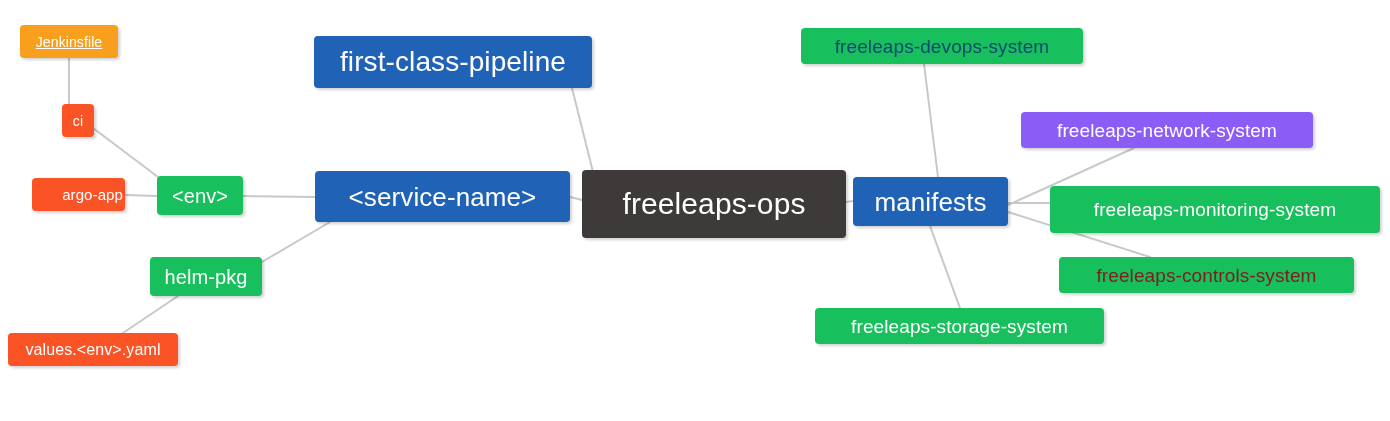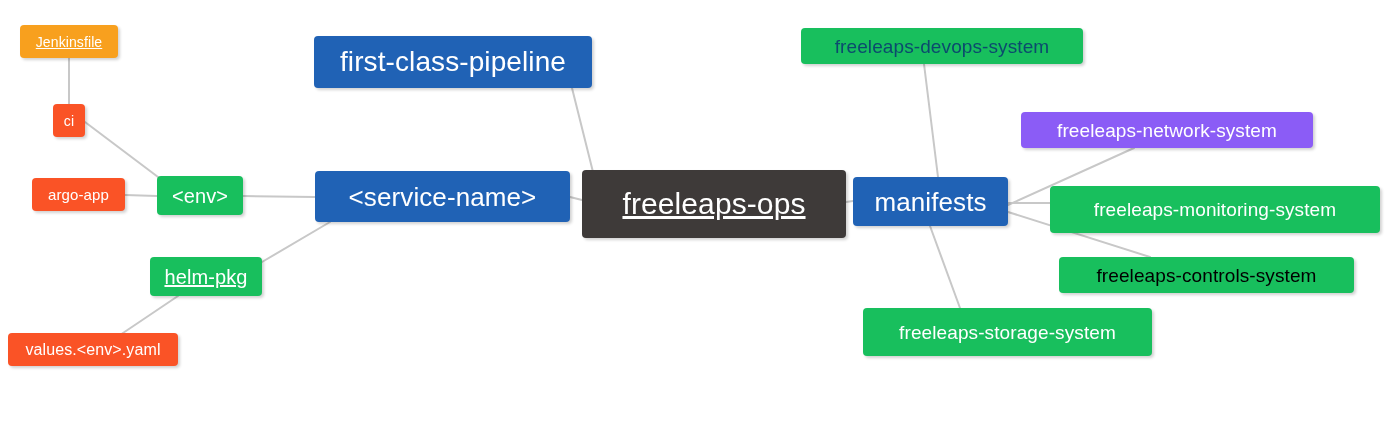--- a/index.html
+++ b/index.html
@@ -59,56 +59,56 @@
       <line x1="938" y1="177" x2="924" y2="64" stroke="#c8c8c8" stroke-width="2" stroke-linecap="round"></line>
       <line x1="1008" y1="205" x2="1134" y2="148" stroke="#c8c8c8" stroke-width="2" stroke-linecap="round"></line>
       <line x1="1008" y1="203" x2="1050" y2="203" stroke="#c8c8c8" stroke-width="2" stroke-linecap="round"></line>
       <line x1="1008" y1="212" x2="1150" y2="257" stroke="#c8c8c8" stroke-width="2" stroke-linecap="round"></line>
       <line x1="930" y1="226" x2="960" y2="308" stroke="#c8c8c8" stroke-width="2" stroke-linecap="round"></line>
     </svg>
   <div id="nodes">
       <div class="node" style="left: 20px; top: 25px; width: 98px; height: 33px; background: rgb(248, 160, 30); color: rgb(255, 255, 255); font-size: 14px; text-decoration: underline;">
         <span class="node-label">Jenkinsfile</span>
       </div>
-      <div class="node" style="left: 53px; top: 104px; width: 32px; height: 33px; background: rgb(250, 83, 38); color: rgb(255, 255, 255); font-size: 14px;">
+      <div class="node" style="left: 62px; top: 104px; width: 32px; height: 33px; background: rgb(250, 83, 38); color: rgb(255, 255, 255); font-size: 14px;">
         <span class="node-label">ci</span>
       </div>
-      <div class="node" style="left: 32px; top: 178px; width: 93px; height: 33px; background: rgb(250, 83, 38); color: rgb(255, 255, 255); font-size: 15px;">
+      <div class="node" style="left: 32px; top: 178px; width: 93px; height: 33px; background: rgb(250, 83, 38); color: rgb(255, 255, 255); font-size: 15px; justify-content: flex-end;">
         <span class="node-label">argo-app</span>
       </div>
       <div class="node" style="left: 157px; top: 176px; width: 86px; height: 39px; background: rgb(24, 191, 93); color: rgb(255, 255, 255); font-size: 20px;">
         <span class="node-label">&lt;env&gt;</span>
       </div>
-      <div class="node" style="left: 150px; top: 257px; width: 112px; height: 39px; background: rgb(24, 191, 93); color: rgb(255, 255, 255); font-size: 20px; text-decoration: underline;">
+      <div class="node" style="left: 150px; top: 257px; width: 112px; height: 39px; background: rgb(24, 191, 93); color: rgb(255, 255, 255); font-size: 20px;">
         <span class="node-label">helm-pkg</span>
       </div>
       <div class="node" style="left: 8px; top: 333px; width: 170px; height: 33px; background: rgb(250, 83, 38); color: rgb(255, 255, 255); font-size: 16px;">
         <span class="node-label">values.&lt;env&gt;.yaml</span>
       </div>
       <div class="node" style="left: 314px; top: 36px; width: 278px; height: 52px; background: rgb(32, 98, 181); color: rgb(255, 255, 255); font-size: 28px; text-align: right;">
         <span class="node-label">first-class-pipeline</span>
       </div>
       <div class="node" style="left: 315px; top: 171px; width: 255px; height: 51px; background: rgb(32, 98, 181); color: rgb(255, 255, 255); font-size: 26px;">
         <span class="node-label">&lt;service-name&gt;</span>
       </div>
-      <div class="node" style="left: 582px; top: 170px; width: 264px; height: 68px; background: rgb(62, 58, 57); color: rgb(255, 255, 255); font-size: 30px; text-decoration: underline;">
+      <div class="node" style="left: 582px; top: 170px; width: 264px; height: 68px; background: rgb(62, 58, 57); color: rgb(255, 255, 255); font-size: 30px;">
         <span class="node-label">freeleaps-ops</span>
       </div>
       <div class="node" style="left: 853px; top: 177px; width: 155px; height: 49px; background: rgb(32, 98, 181); color: rgb(255, 255, 255); font-size: 26px;">
         <span class="node-label">manifests</span>
       </div>
       <div class="node" style="left: 801px; top: 28px; width: 282px; height: 36px; background: rgb(24, 191, 93); color: #0c4a6e; font-size: 19px;">
         <span class="node-label">freeleaps-devops-system</span>
       </div>
       <div class="node" style="left: 1021px; top: 112px; width: 292px; height: 36px; background: #8b5cf6; color: rgb(255, 255, 255); font-size: 19px;">
         <span class="node-label">freeleaps-network-system</span>
       </div>
       <div class="node" style="left: 1050px; top: 186px; width: 330px; height: 47px; background: rgb(24, 191, 93); color: rgb(255, 255, 255); font-size: 19px;">
         <span class="node-label">freeleaps-monitoring-system</span>
       </div>
-      <div class="node" style="left: 1059px; top: 257px; width: 295px; height: 36px; background: rgb(24, 191, 93); color: #000000; font-size: 19px;">
+      <div class="node" style="left: 1059px; top: 257px; width: 295px; height: 36px; background: rgb(24, 191, 93); color: #7f1d1d; font-size: 19px;">
         <span class="node-label">freeleaps-controls-system</span>
       </div>
-      <div class="node" style="left: 815px; top: 308px; width: 289px; height: 48px; background: rgb(24, 191, 93); color: rgb(255, 255, 255); font-size: 19px; margin-left: 48px;">
+      <div class="node" style="left: 815px; top: 308px; width: 289px; height: 36px; background: rgb(24, 191, 93); color: rgb(255, 255, 255); font-size: 19px;">
         <span class="node-label">freeleaps-storage-system</span>
       </div>
     </div>
 </div>
 
 </body></html>

